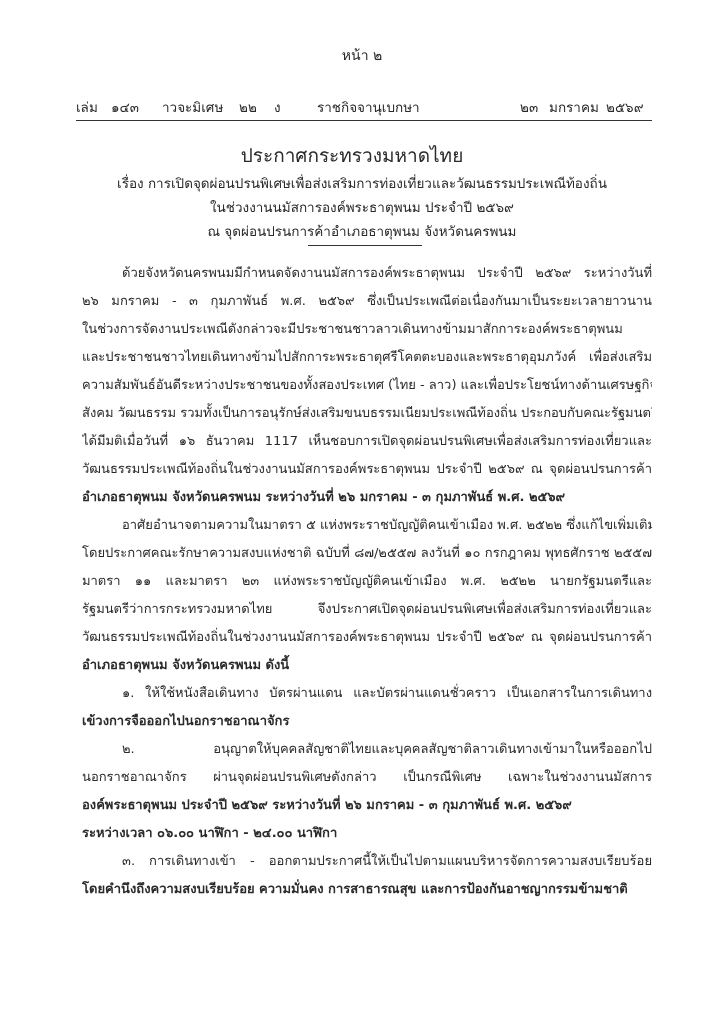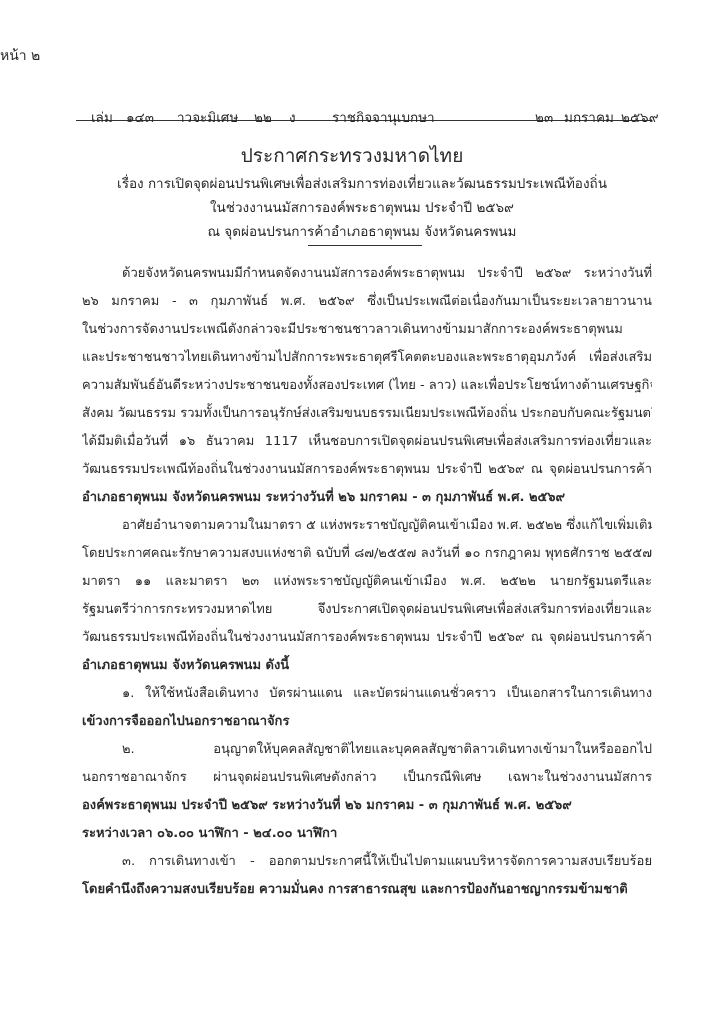--- a/index.html
+++ b/index.html
@@ -13,36 +13,36 @@
       position: relative;
       overflow: hidden;
       font-family: "DejaVu Sans", "Liberation Sans", sans-serif;
       color: #2a2a2a;
     }
     .page-num {
       position: absolute;
       top: 44px;
       left: 0;
       width: 724px;
+      text-align: center;
       font-size: 14px;
     }
     .gazette-header {
       position: absolute;
       top: 94px;
       left: 76px;
       width: 576px;
       height: 26px;
       border-bottom: 1.5px solid #333;
       font-size: 13.5px;
     }
     .gazette-header span {
       position: absolute;
-      top: 12px;
+      top: 2px;
       white-space: nowrap;
-      margin-left: 15px;
     }
     .title {
       position: absolute;
       top: 140px;
       left: 0;
       width: 704px;
       text-align: center;
       font-size: 19px;
     }
     .subject {

